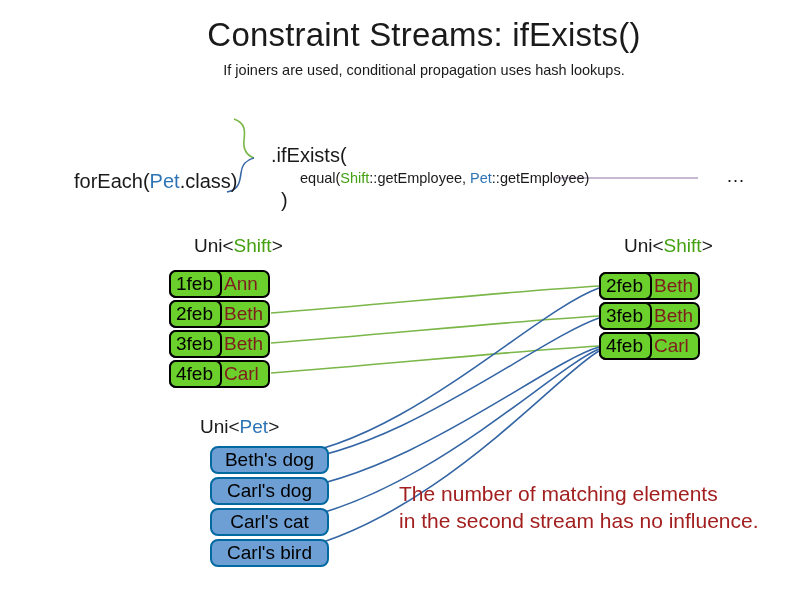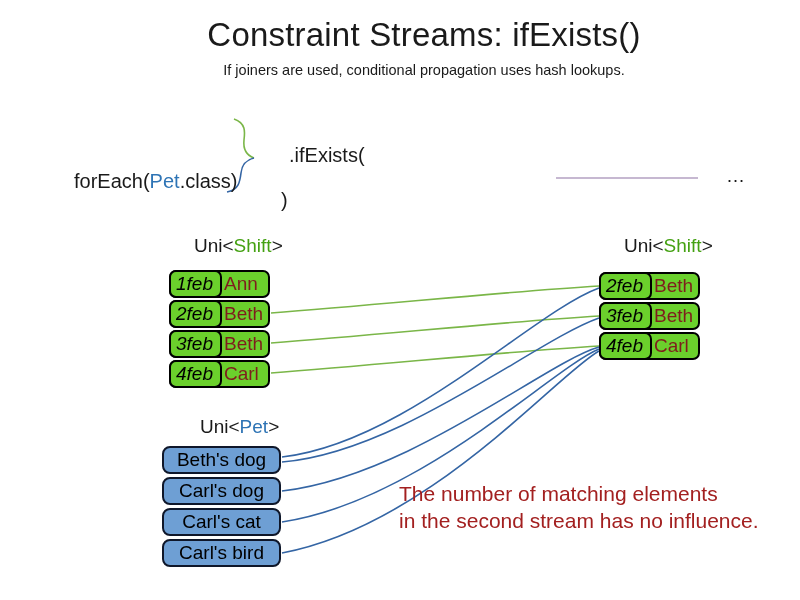--- a/index.html
+++ b/index.html
@@ -11,53 +11,53 @@
   
   .title{left:0;top:16px;width:800px;text-align:center;font-size:33px;font-weight:400;letter-spacing:.2px;}
   .subtitle{left:0;top:62px;width:800px;text-align:center;font-size:14.5px;}
   
   .code{font-size:20px;white-space:nowrap;}
   .code-small{font-size:14.5px;white-space:nowrap;}
   .tok-shift{color:#44a112;}
   .tok-pet{color:#2e74b5;}
   .l-foreach-shift{left:48px;top:110px;}
   .l-foreach-pet{left:50px;top:170px;}
-  .l-ifexists{left:265px;top:144px;}
+  .l-ifexists{left:247px;top:144px;}
   .l-equal{left:276px;top:170px;}
   .l-ellipsis{left:702px;top:165px;font-size:19px;}
   .l-close{left:257px;top:189px;}
   
   .uni-label{font-size:19px;white-space:nowrap;}
   .lbl-left{left:170px;top:235px;}
   .lbl-right{left:600px;top:235px;}
   .lbl-pet{left:176px;top:416px;}
   
   .shift-row{
     position:absolute;width:97px;height:24px;background:#6bd02c;
     border:2px solid #000;border-radius:7px;
   }
   .date-cell{
     position:absolute;left:-2px;top:-2px;bottom:-2px;width:44px;
     background:#6bd02c;border:2px solid #000;border-radius:7px;
     display:flex;align-items:center;padding-left:5px;
-    font-size:19px;color:#000;font-style:italic;
+    font-size:19px;color:#000;
   }
   .name-cell{
     position:absolute;left:53px;top:0;height:24px;display:flex;align-items:center;
     font-size:19px;color:#7f1d1d;
   }
   .lt0{left:169px;top:270px;} .lt1{left:169px;top:300px;}
   .lt2{left:169px;top:330px;} .lt3{left:169px;top:360px;}
   .rt0{left:599px;top:272px;} .rt1{left:599px;top:302px;} .rt2{left:599px;top:332px;}
   
   .pet-box{
     position:absolute;width:115px;height:24px;background:#6e9fd4;
-    border:2px solid #0f172a;border-radius:8px;
+    border:2px solid #0369a1;border-radius:8px;
     display:flex;align-items:center;justify-content:center;
-    font-size:19px;color:#000;
+    font-size:19px;color:#000;margin-left:48px;
   }
   .pb0{left:162px;top:446px;} .pb1{left:162px;top:477px;}
   .pb2{left:162px;top:508px;} .pb3{left:162px;top:539px;}
   
   .note{left:375px;top:481px;font-size:21px;line-height:26.5px;color:#a32020;white-space:nowrap;}
   
   .connectors{position:absolute;left:0;top:0;width:800px;height:600px;pointer-events:none;}
   .connectors path{fill:none;}
   .ln-green{stroke:#7ab648;stroke-width:1.6;}
   .ln-blue{stroke:#3465a4;stroke-width:1.6;}
@@ -87,20 +87,21 @@
   </svg>
 
   <div class="abs title">Constraint Streams: ifExists()</div>
   <div class="abs subtitle">If joiners are used, conditional propagation uses hash lookups.</div>
 
 
   <div class="abs code l-foreach-pet"><span>forEach(</span><span class="tok-pet">Pet</span><span>.class)</span></div>
 
   <div class="abs code l-ifexists">.ifExists(</div>
 
+  <div class="abs code-small l-equal"><span>equal(</span><span class="tok-shift">Shift</span><span>::getEmployee, </span><span class="tok-pet">Pet</span><span>::getEmployee)</span></div>
 
   <div class="abs code l-ellipsis">…</div>
   <div class="abs code l-close">)</div>
 
   <div class="abs uni-label lbl-left"><span>Uni&lt;</span><span class="tok-shift">Shift</span><span>&gt;</span></div>
 
   <div class="shift-row lt0">
     <span class="date-cell">1feb</span>
     <span class="name-cell">Ann</span>
   </div>

